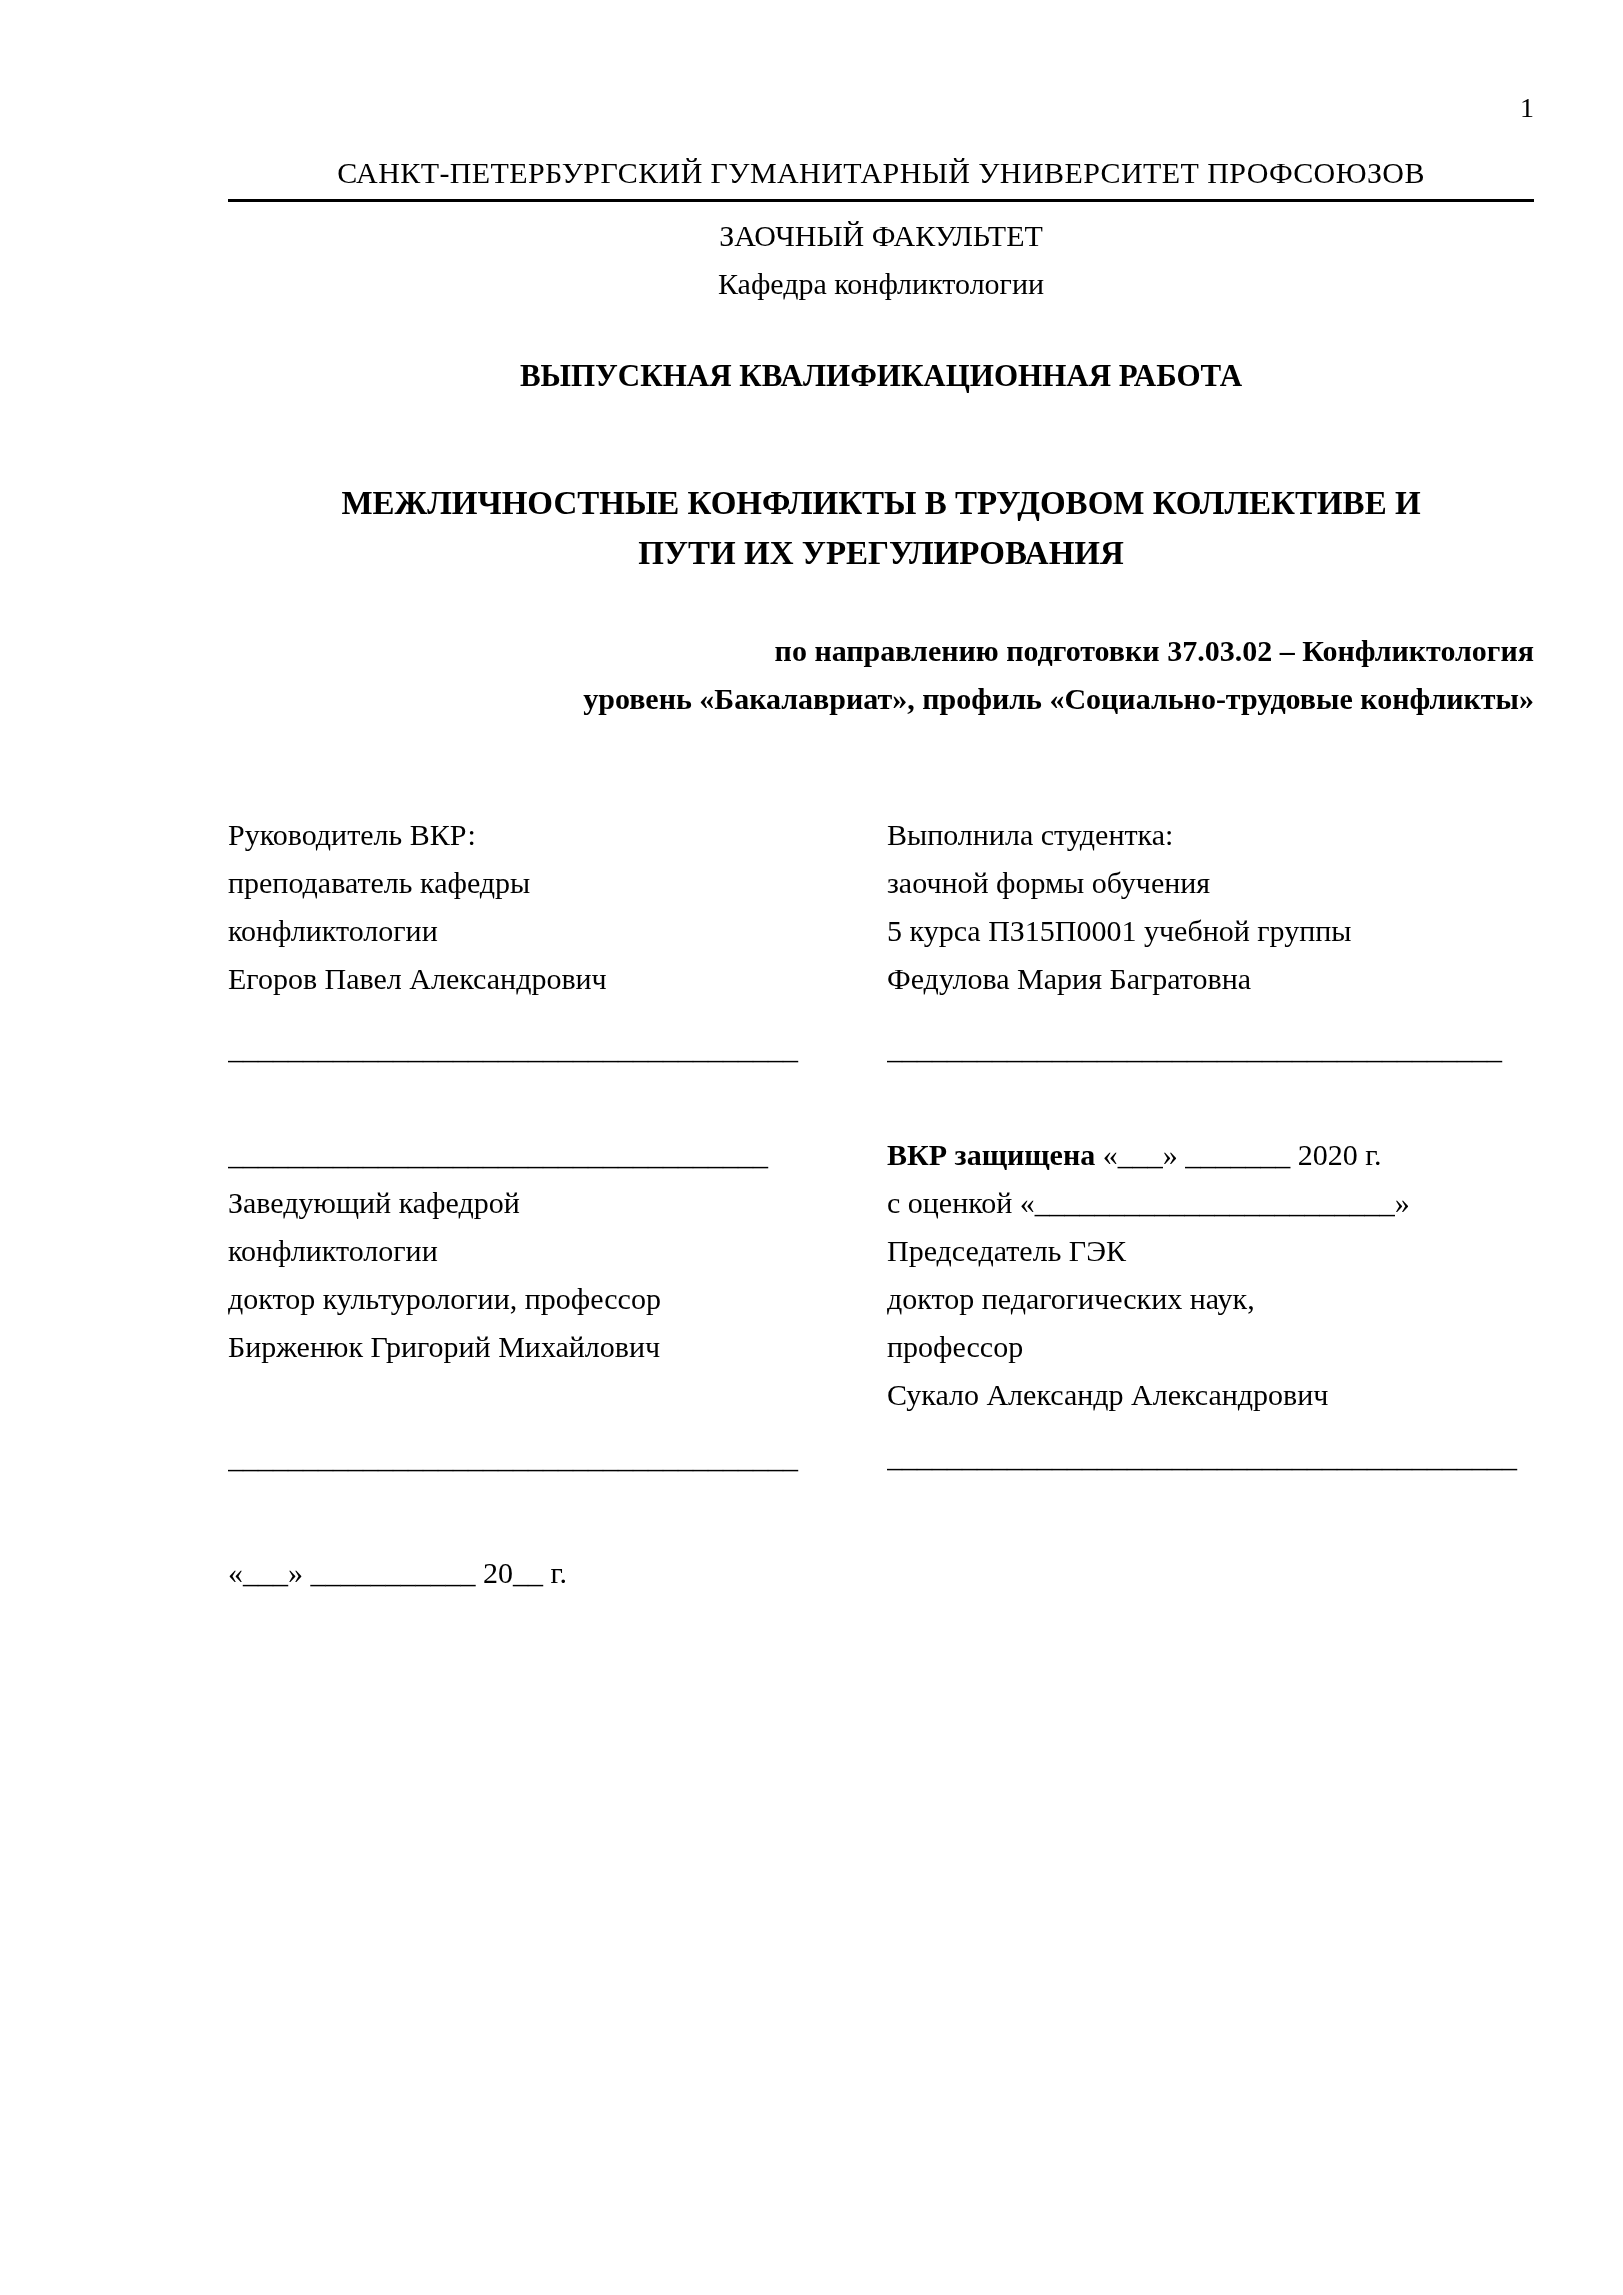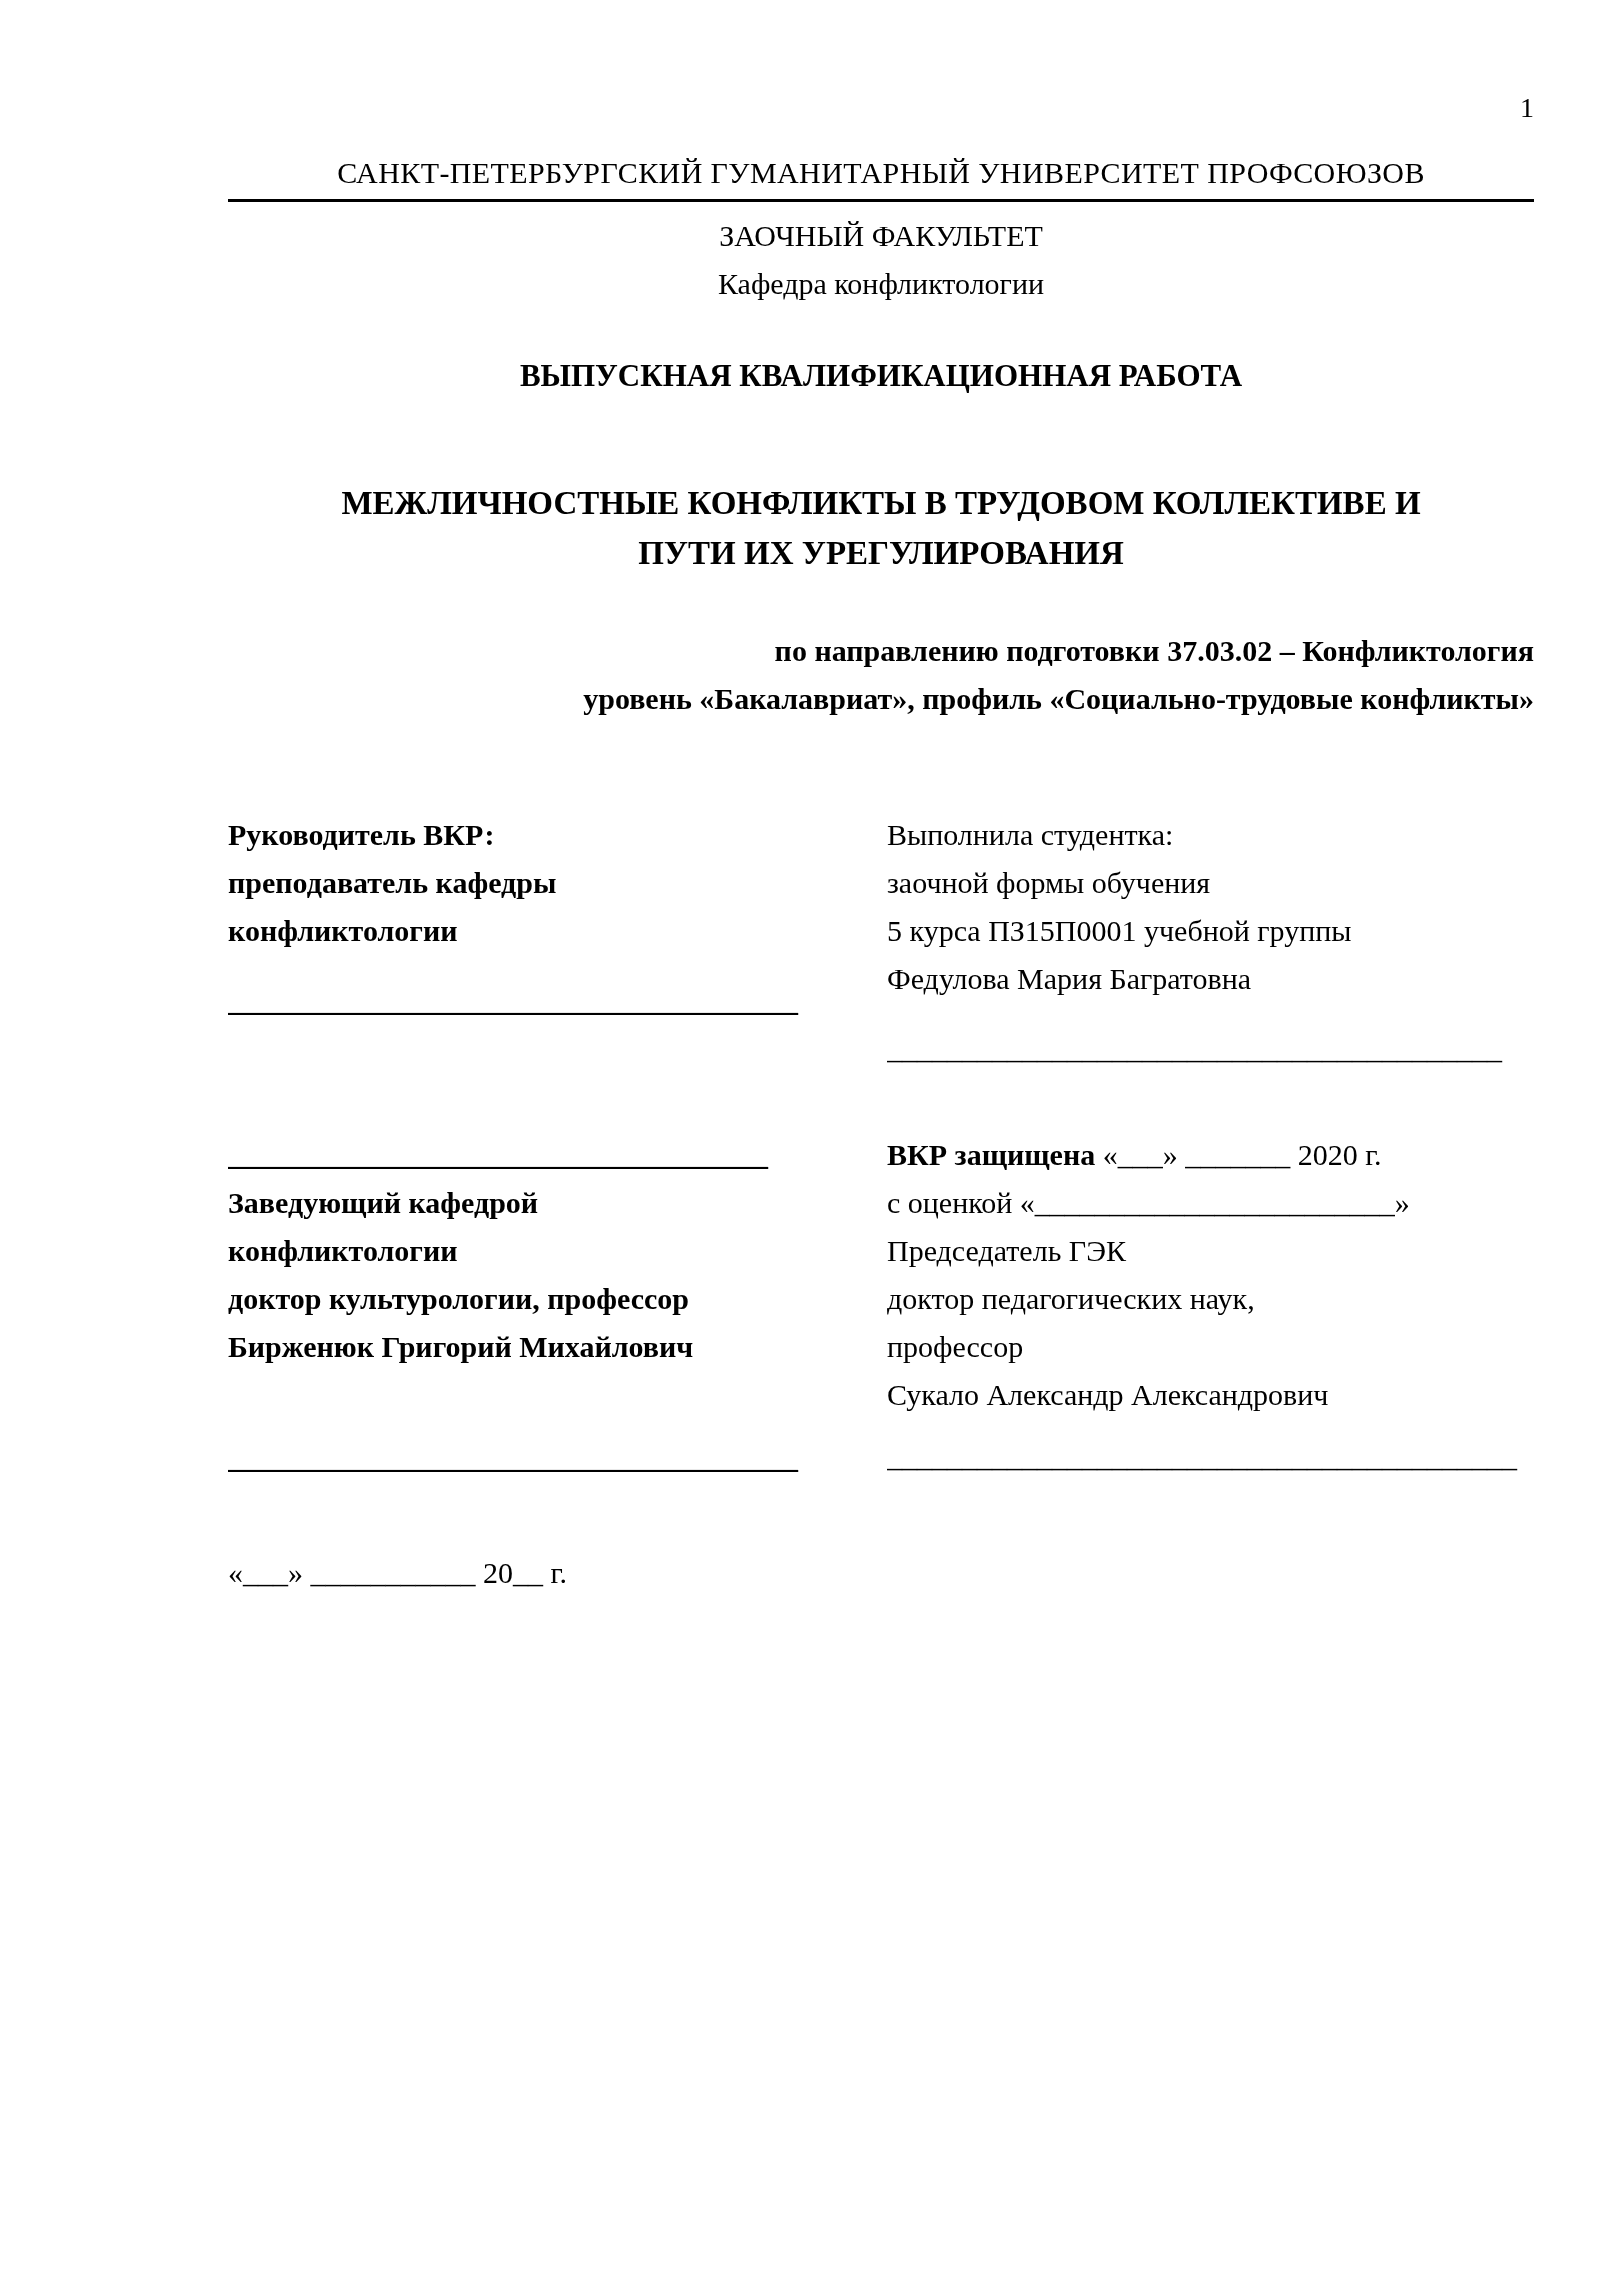--- a/index.html
+++ b/index.html
@@ -69,21 +69,20 @@
   }
   .block1 {
     margin-top: 88px;
   }
   .block2 {
     margin-top: 58px;
   }
   .col-left {
     width: 628px;
     flex: 0 0 628px;
-    font-weight: bold;
   }
   .col-right {
     flex: 1 1 auto;
     padding-left: 31px;
   }
   .sig-line {
     white-space: nowrap;
     overflow: hidden;
   }
   .sig-after-name {
@@ -130,20 +129,21 @@
   <div class="program">
     <div>по направлению подготовки 37.03.02 – Конфликтология</div>
     <div>уровень «Бакалавриат», профиль «Социально-трудовые конфликты»</div>
   </div>
 
   <div class="columns block1">
     <div class="col-left">
       <div>Руководитель ВКР:</div>
       <div>преподаватель кафедры</div>
       <div>конфликтологии</div>
+      <div>Егоров Павел Александрович</div>
       <div class="sig-line sig-after-name">______________________________________</div>
     </div>
     <div class="col-right">
       <div>Выполнила студентка:</div>
       <div>заочной формы обучения</div>
       <div>5 курса ПЗ15П0001 учебной группы</div>
       <div>Федулова Мария Багратовна</div>
       <div class="sig-line sig-after-name">_________________________________________</div>
     </div>
   </div>

